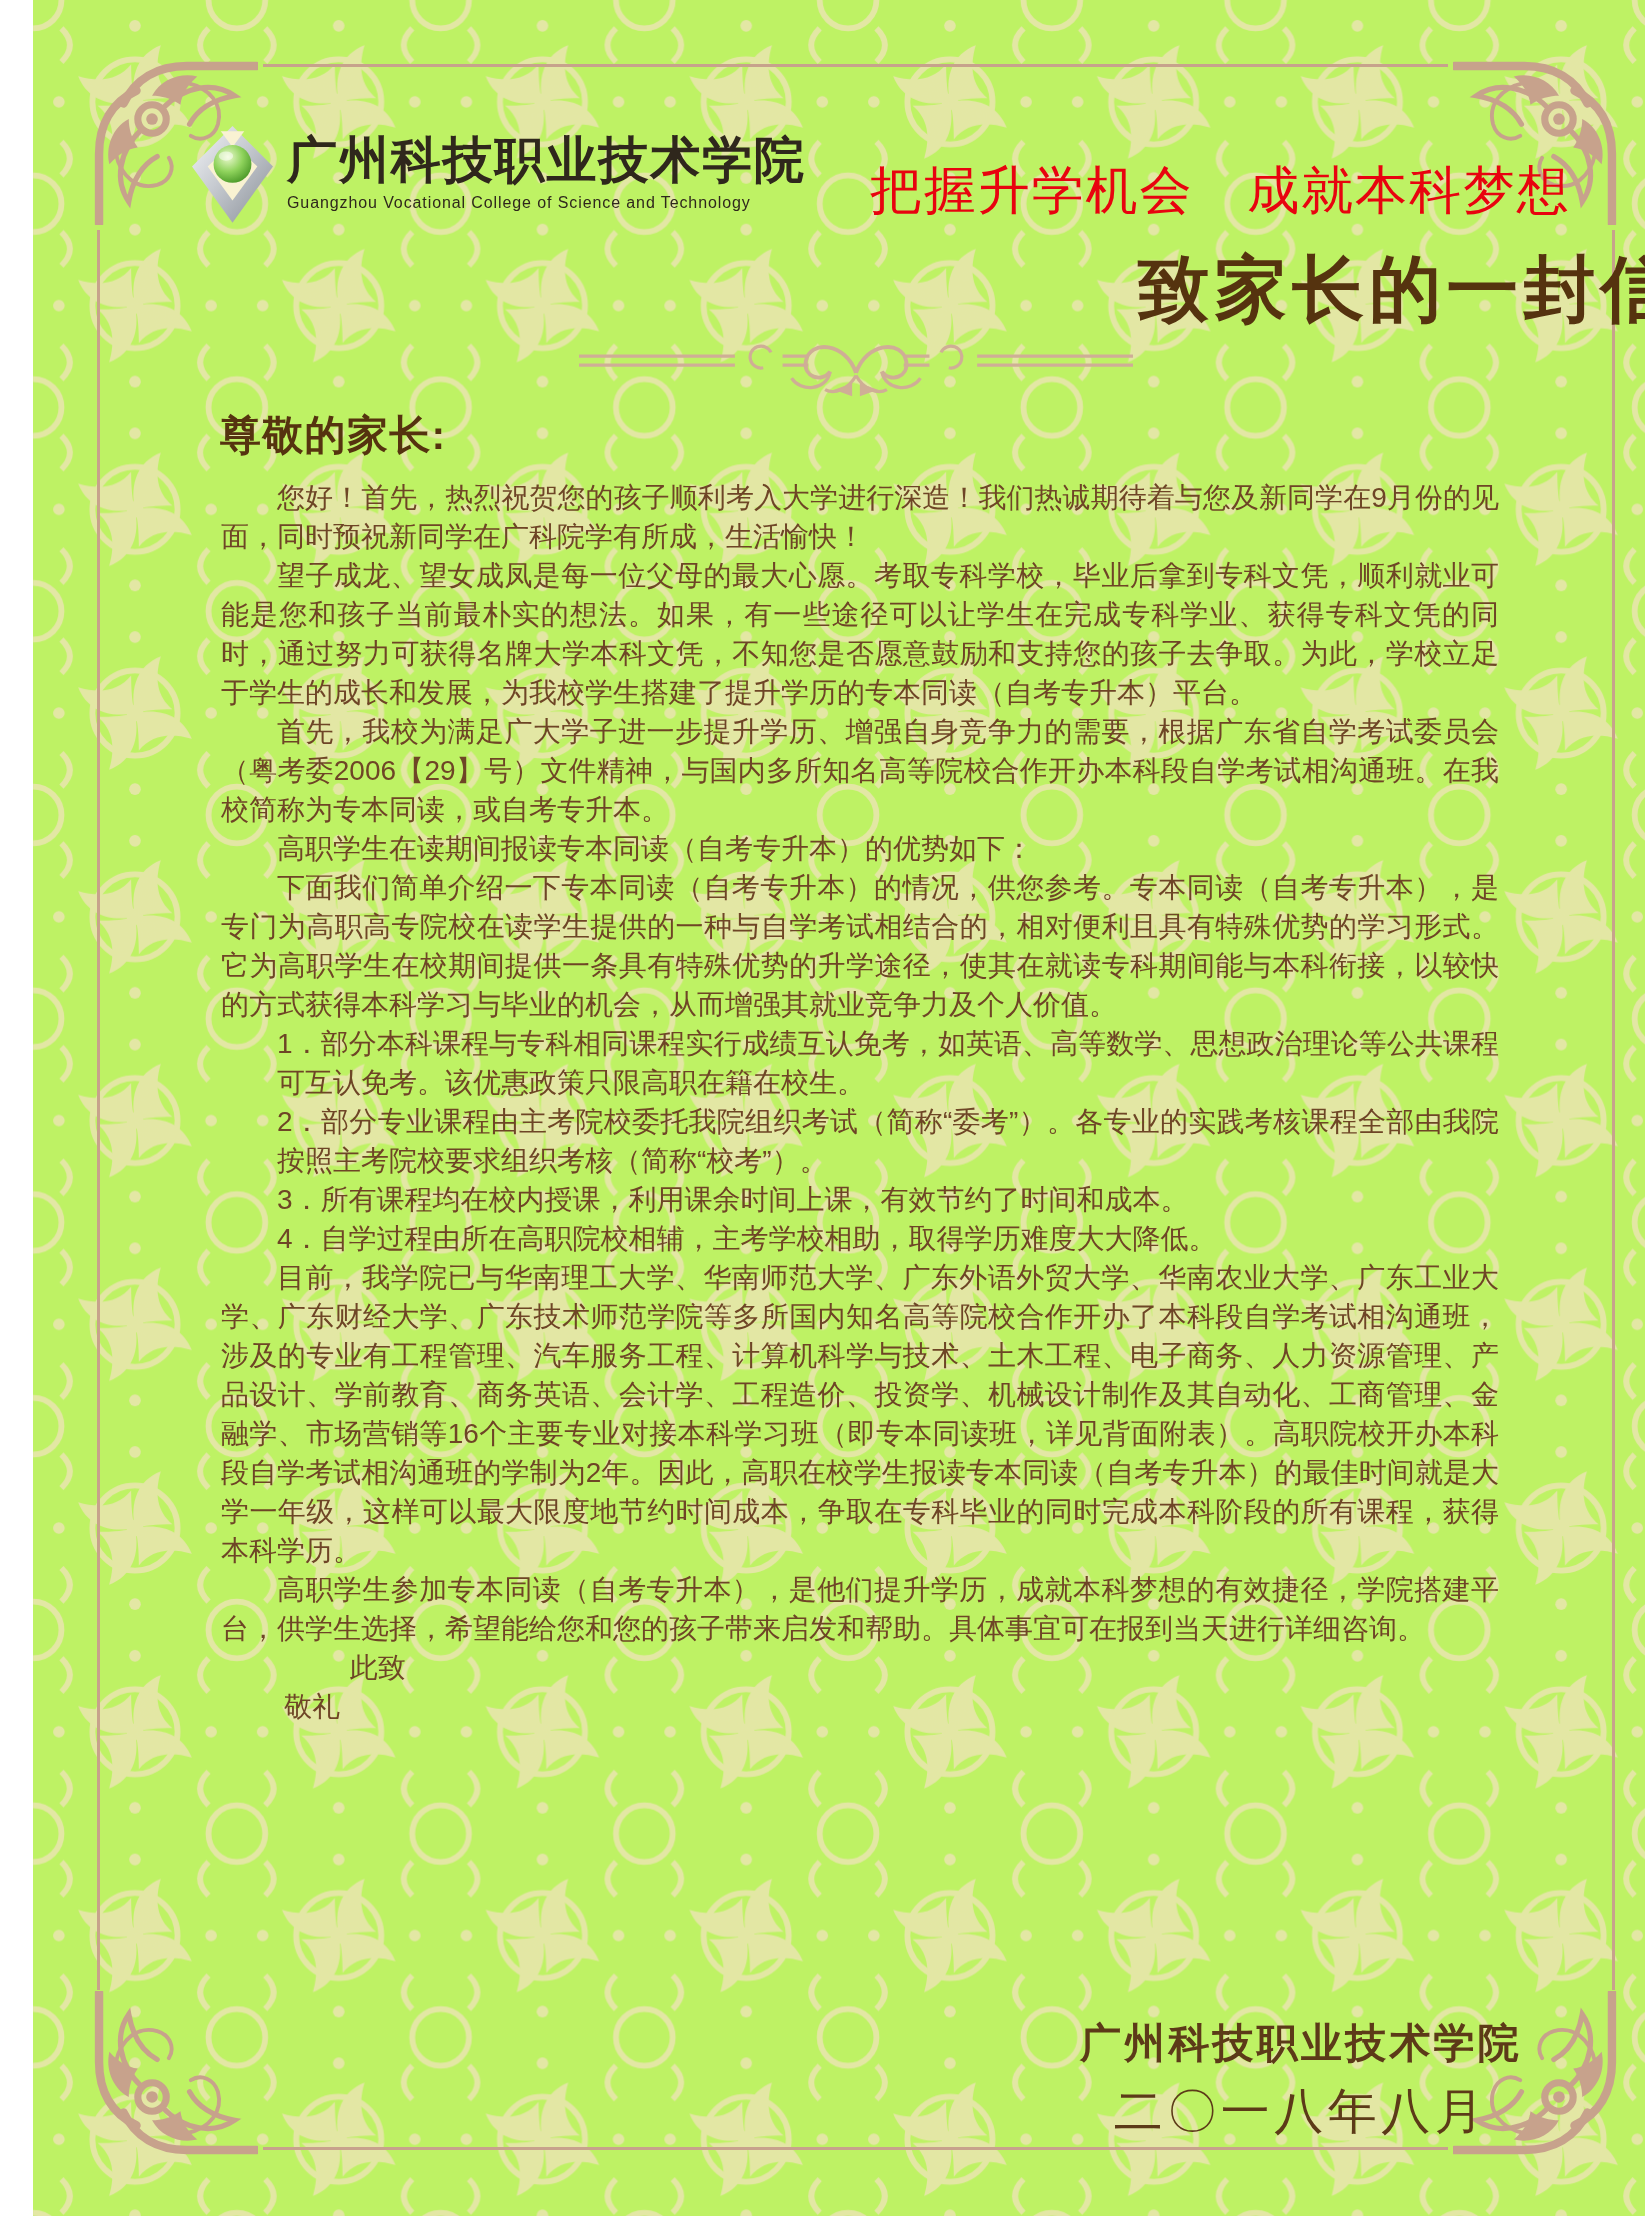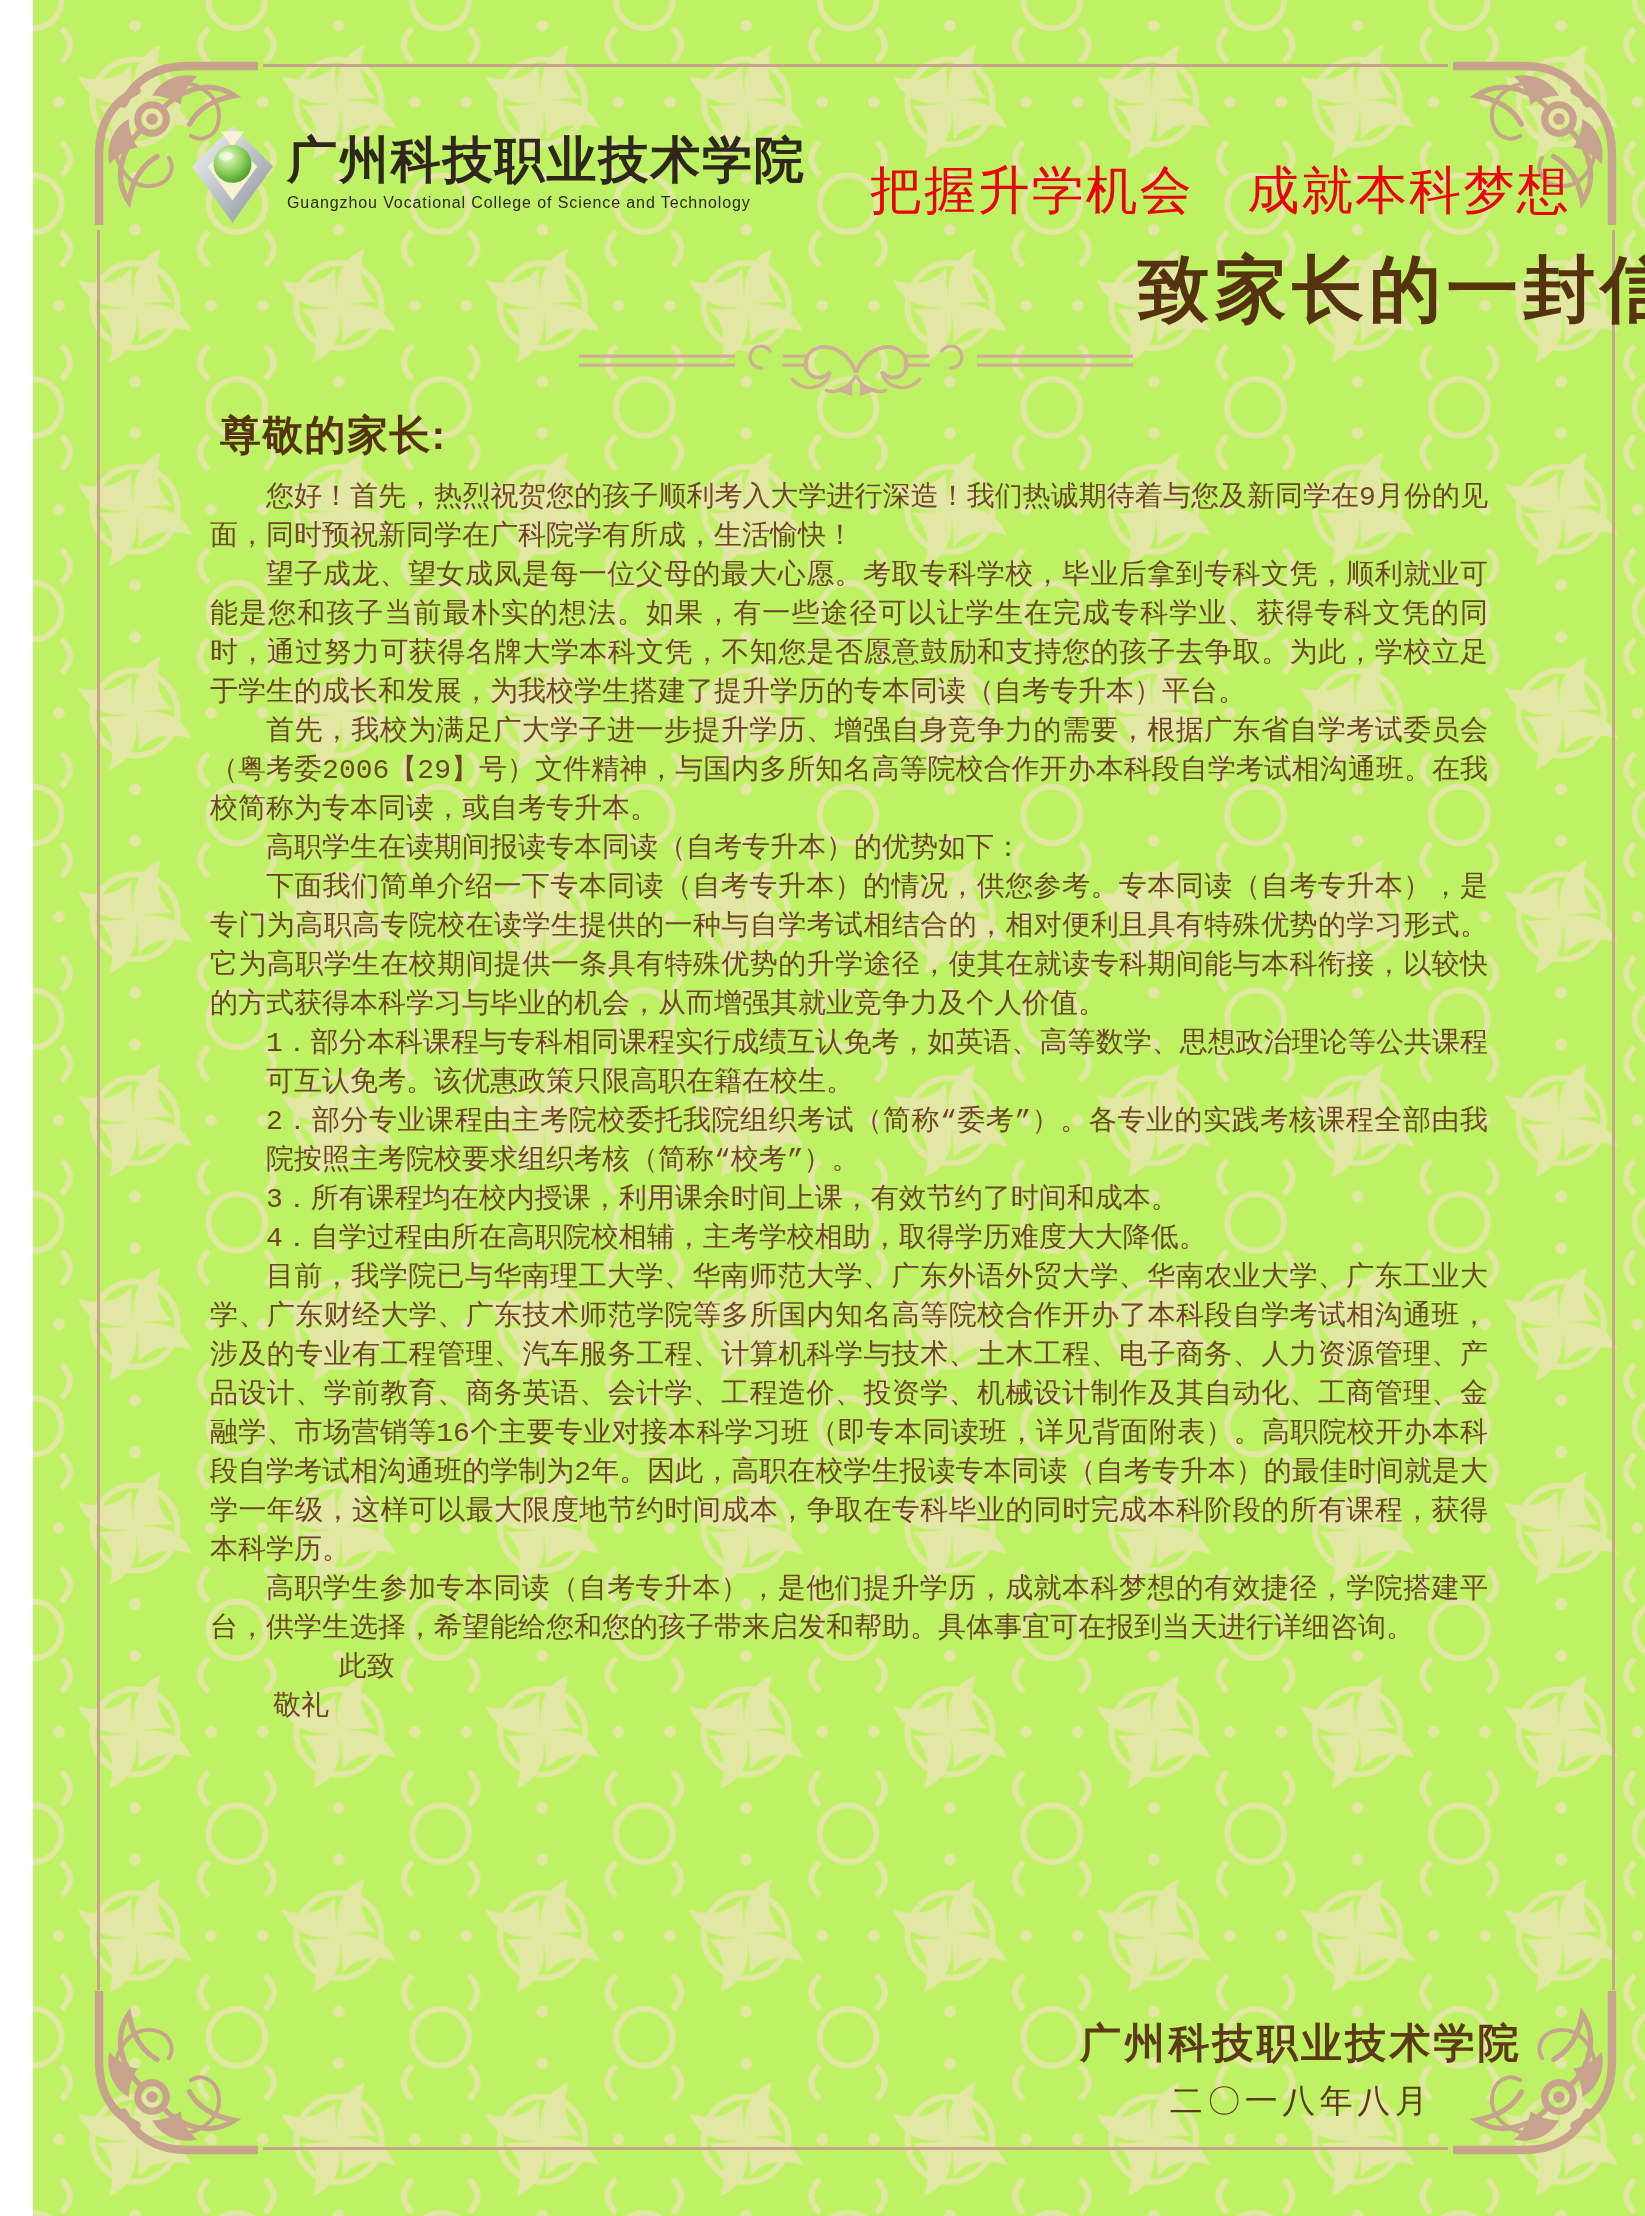--- a/index.html
+++ b/index.html
@@ -32,31 +32,31 @@
   
   .title{position:absolute;left:0;width:100%;top:242px;z-index:2;text-align:right;
          font-size:72px;font-weight:bold;color:#55330f;letter-spacing:5.2px;}
   .divider{position:absolute;left:50%;top:333px;transform:translateX(-50%);
            width:567px;height:67px;z-index:2;}
 
   .salutation{position:absolute;left:187px;top:408px;z-index:2;
               font-size:41px;font-weight:bold;color:#55330f;letter-spacing:1.3px;}
 
   
-  .body-text{position:absolute;left:177px;top:478px;width:1278px;z-index:2;
-             font-size:28px;line-height:39px;color:#6e4526;text-align:justify;font-family:Liberation Mono, monospace;}
+  .body-text{position:absolute;left:188px;top:478px;width:1278px;z-index:2;
+             font-size:28px;line-height:39px;color:#6e4526;text-align:justify;}
   .body-text p{margin:0;text-indent:2em;}
   .body-text p.list-item{margin-left:2em;text-indent:0;}
   .body-text p.closing-cizhi{text-indent:4.6em;}
   .body-text p.closing-jingli{text-indent:2.25em;}
 
   
   .signature{position:absolute;right:156px;top:2016px;z-index:2;text-align:center;color:#5c3a18;}
   .signature .org{font-size:41px;font-weight:bold;letter-spacing:3.2px;}
-  .signature .date{font-size:33px;letter-spacing:4.5px;margin-top:7.7px;}
+  .signature .date{font-size:49px;letter-spacing:4.5px;margin-top:7.7px;}
 </style>
 </head>
 <body>
 
 <div class="page">
 
   <svg class="bg-pattern" xmlns="http://www.w3.org/2000/svg" viewBox="0 0 2551 3437" width="1645" height="2216">
     <defs>
       <pattern id="damask" width="316" height="316" patternUnits="userSpaceOnUse">
         <g fill="#efe3ba">

